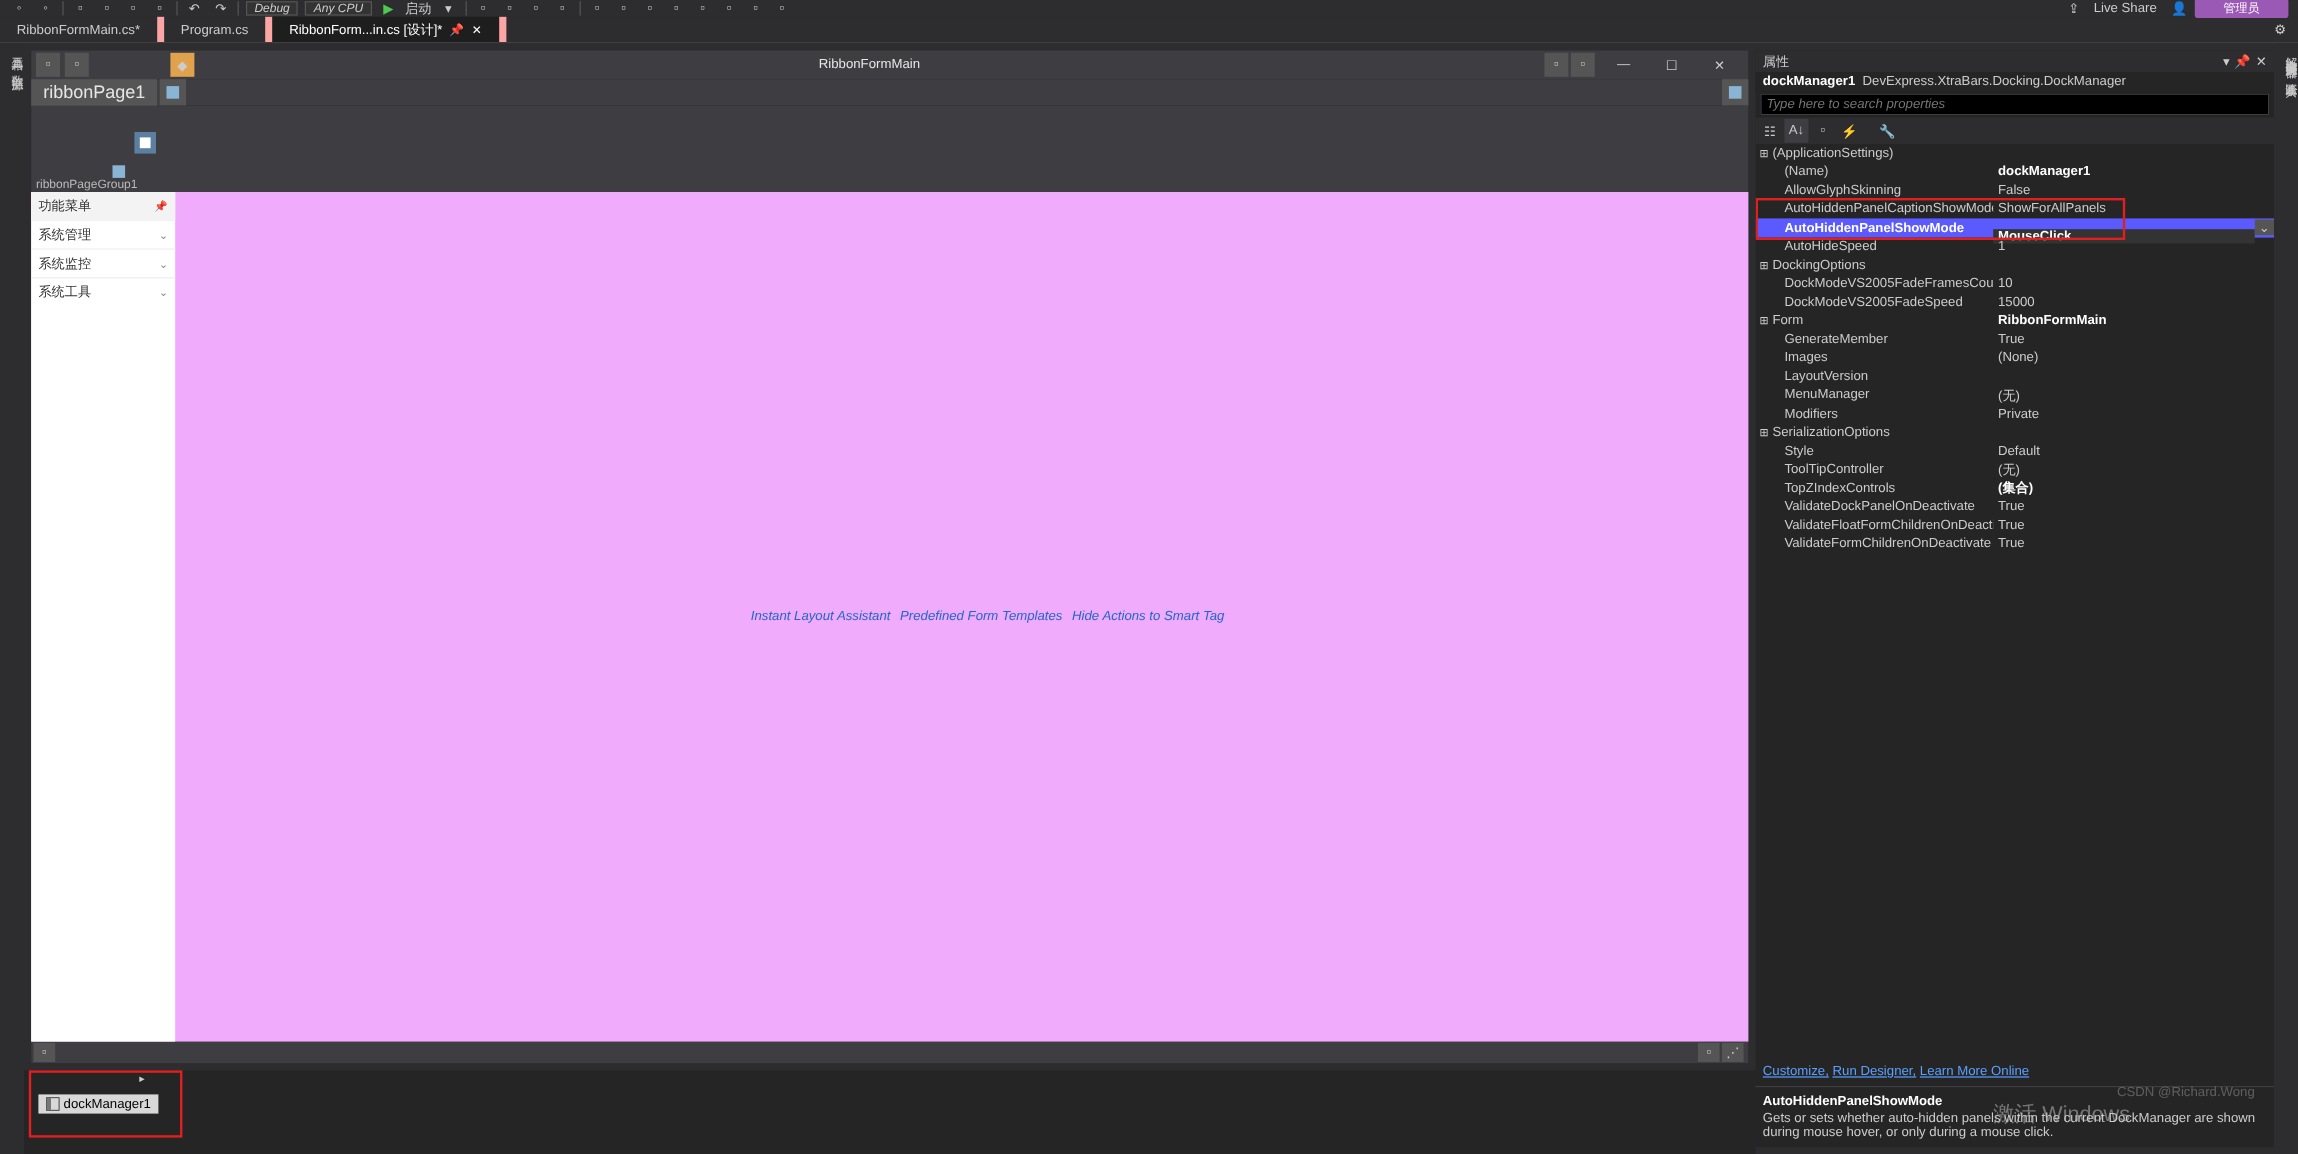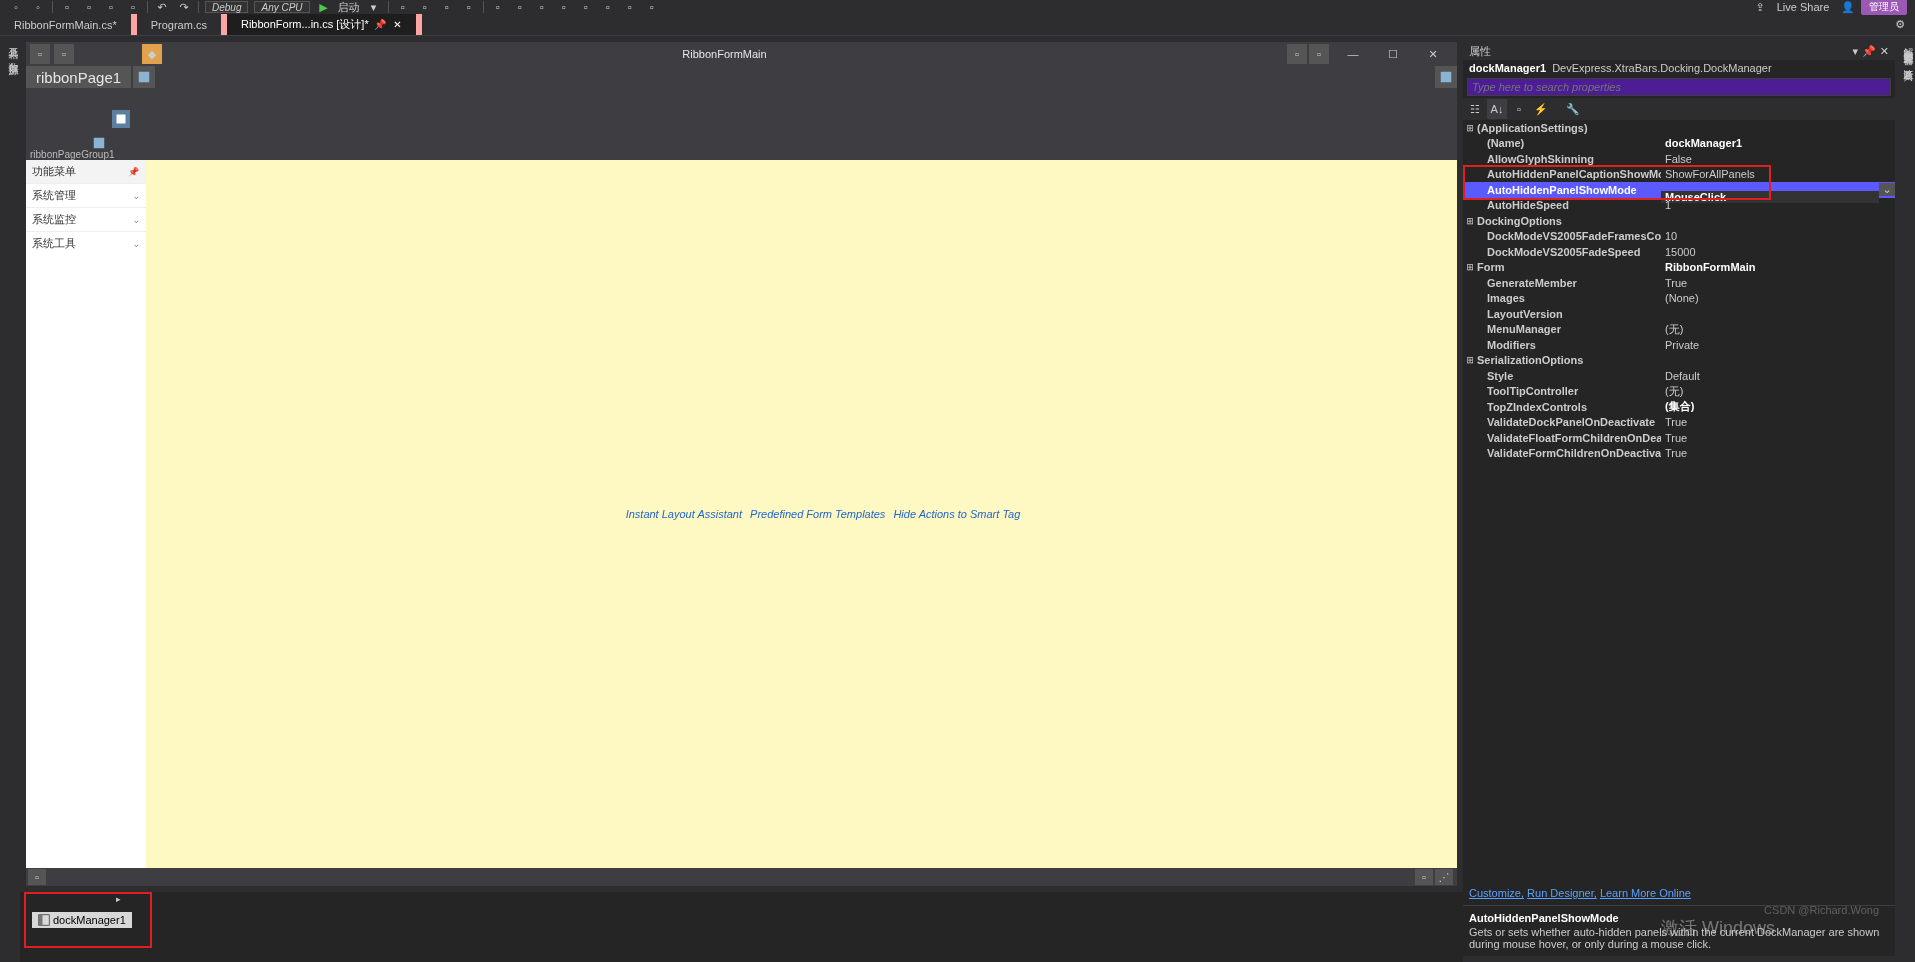--- a/index.html
+++ b/index.html
@@ -6,21 +6,21 @@
 body { background: #2d2d30; color: #ccc; overflow: hidden; width: 1915px; height: 962px; position: relative; }
 
 
 .top-toolbar { height: 14px; background: #2d2d30; display: flex; align-items: center; padding: 0 8px; gap: 6px; }
 .top-toolbar .tbtn { width: 16px; height: 14px; display: flex; align-items: center; justify-content: center; color: #ccc; }
 .top-toolbar .sep { width: 1px; height: 12px; background: #555; }
 .top-dropdown { background: #333; color: #ccc; border: 1px solid #555; padding: 0 6px; height: 12px; font-size: 10px; display: flex; align-items: center; font-style: italic; }
 .top-toolbar .play { color: #4ec94e; }
 .top-right { margin-left: auto; display: flex; align-items: center; gap: 6px; }
 .live-share { color: #ccc; padding: 0 6px; }
-.admin-badge { background: #9b59b6; color: #fff; padding: 1px 8px; border-radius: 2px; font-size: 10px; }
+.admin-badge { background: #9b59b6; color: #fff; padding: 1px 24px; border-radius: 2px; font-size: 10px; }
 
 
 .tab-bar { height: 22px; display: flex; background: #2d2d30; border-bottom: 1px solid #3e3e42; }
 .tab { padding: 3px 14px; background: #2d2d30; color: #ccc; border-right: 6px solid #fca5a5; display: flex; align-items: center; gap: 6px; cursor: pointer; }
 .tab.active { background: #1e1e1e; color: #fff; }
 .tab .close { font-size: 10px; }
 .tab .pin { font-size: 10px; }
 
 
 .left-strip { position: absolute; left: 0; top: 36px; width: 20px; height: calc(100% - 36px); background: #2d2d30; writing-mode: vertical-rl; text-orientation: upright; color: #ccc; padding-top: 4px; font-size: 10px; letter-spacing: 1px;}
@@ -39,21 +39,21 @@
 .ribbon-tabs { display:flex; height:22px; align-items:center; background:#3e3e42;}
 .ribbon-tab { padding:3px 10px; background:#555; color:#e6e6e6; font-size:15px;}
 .ribbon-tab-icon { width:22px; height:22px; background:#555; margin-left:2px; display:flex;align-items:center;justify-content:center;}
 .ribbon-right-icon { margin-left:auto; width:22px;height:22px;background:#555;display:flex;align-items:center;justify-content:center;}
 .ribbon-body { height:72px; background:#3e3e42; position:relative;}
 .ribbon-group-box { position:absolute; left:0; top:0; width:112px; height:72px;}
 .ribbon-group-icon { position:absolute; left:86px; top:22px; width:18px;height:18px; background:#5a7fa0; display:flex;align-items:center;justify-content:center;}
 .ribbon-group-icon2 { position:absolute; left:64px; top:46px; width:18px;height:18px; display:flex;align-items:center;justify-content:center;}
 .ribbon-group-label { position:absolute; left:4px; bottom:0; color:#bbb; font-size:10px;}
 
-.design-surface { flex:1; background:#fef9c3; position:relative; display:flex;gap:43px; }
+.design-surface { flex:1; background:#f0abfc; position:relative; display:flex;gap:43px; }
 .menu-panel { width:120px; background:#fff; border-right:0; }
 .menu-header { padding:4px 6px; font-size:11px; color:#333; background:#f3f3f3; display:flex; align-items:center; justify-content:space-between;}
 .menu-header .pin-icon { font-size:9px; color:#555; }
 .menu-item { padding:4px 6px; font-size:11px; color:#333; display:flex; justify-content:space-between; align-items:center; border-top:1px solid #eee;}
 .menu-item .chev { color:#888; font-size:9px;}
 .surface-center { flex:1; display:flex; align-items:center; justify-content:center; gap:8px;font-style:italic;}
 .surface-center a { color:#2266cc; text-decoration:none; font-size:11px;}
 
 .bottom-bar { height:18px; background:#3e3e42; display:flex; align-items:center; padding:0 2px;}
 .bottom-bar .bbtn { width:18px;height:16px;background:#555;margin-right:2px; display:flex;align-items:center;justify-content:center;}
@@ -66,30 +66,30 @@
 .tray-icon { position:absolute; }
 
 
 .props-wrap { width:432px; background:#252526; display:flex; flex-direction:column; margin:6px 0 6px 0;}
 .props-title-row { height:18px; background:#2d2d30; display:flex; align-items:center; padding:0 6px; color:#ccc;}
 .props-title-row .right { margin-left:auto; display:flex; gap:4px; align-items:center;}
 .props-settings-icon { margin-right:6px;}
 .props-selector { padding:2px 6px; color:#ccc; background:#252526; }
 .props-selector b { color:#fff; font-weight:bold;}
 .props-search { margin:2px 4px; }
-.props-search input { width:100%; background:#4c1d95; border:1px solid #3e3e42; color:#888; padding:2px 4px; font-size:11px; font-style:italic;}
+.props-search input { width:100%; background:#000000; border:1px solid #3e3e42; color:#888; padding:2px 4px; font-size:11px; font-style:italic;}
 .props-toolbar { height:22px; background:#2d2d30; display:flex; align-items:center; gap:2px; padding:0 2px;}
 .props-toolbar .pbtn { width:20px; height:20px; display:flex;align-items:center;justify-content:center; }
 .props-toolbar .pbtn.active { background:#3e3e42; }
 
 .props-grid { flex:1; overflow-y:auto; }
 .prop-row { display:flex; height:15.5px; align-items:center; color:#ccc; }
 .prop-row.cat { color:#ccc; }
 .prop-row .exp { width:14px; text-align:center; color:#ccc; font-size:9px;}
-.prop-row .pname { width:184px; padding-left:0px; overflow:hidden; white-space:nowrap;font-weight:bold; }
+.prop-row .pname { width:184px; padding-left:0px; overflow:hidden; white-space:nowrap; }
 .prop-row .pname.indent { padding-left:10px;}
 .prop-row .pval { flex:1; padding-left:4px; overflow:hidden; white-space:nowrap;}
 .prop-row.bold .pval { color:#fff; font-weight:bold;}
 .prop-row.bold .pname { }
 .prop-row.selected { background:#5a5aff; }
 .prop-row.selected .pname { background:#5a5aff; color:#fff; font-weight:bold;}
 .prop-row.selected .pval { background:#333;color:#fff;font-weight:bold;margin-top:15px; }
 .prop-row.selected .dropdown-btn { width:16px; background:#555;color:#ccc;text-align:center;}
 .red-highlight { position:absolute; border:2px solid #e02020; pointer-events:none; z-index:5;}
 

